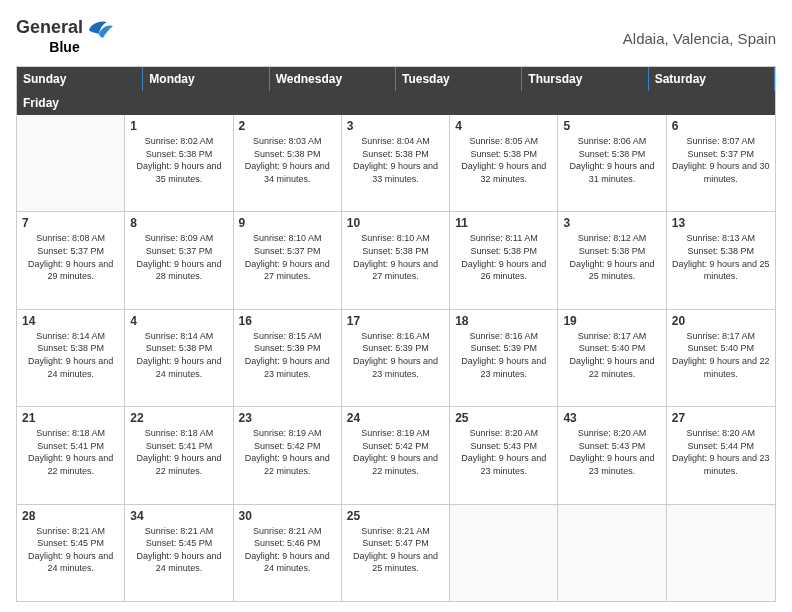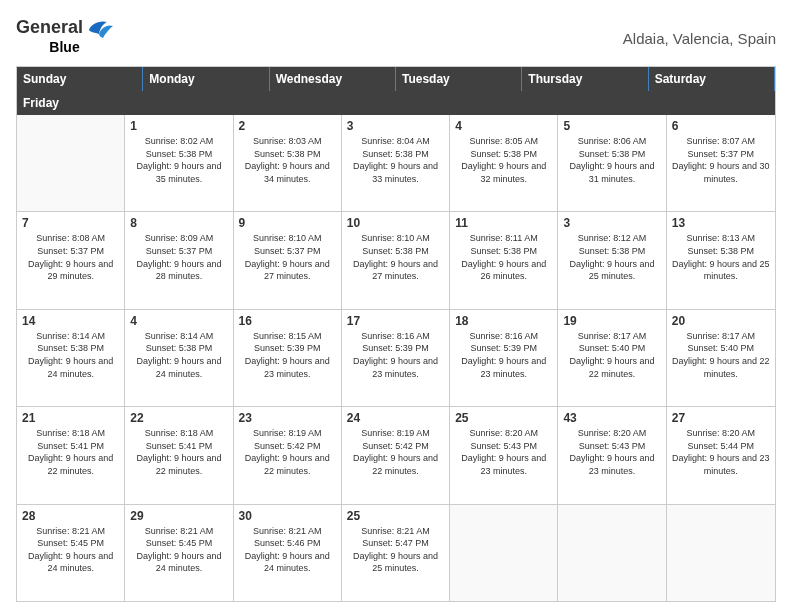--- a/index.html
+++ b/index.html
@@ -272,21 +272,21 @@
             <span class="day-num">27</span>
             <div class="cell-text">Sunrise: 8:20 AM<br>Sunset: 5:44 PM<br>Daylight: 9 hours and 23 minutes.</div>
           </div>
         </div>
         <div class="cal-row">
           <div class="cal-cell">
             <span class="day-num">28</span>
             <div class="cell-text">Sunrise: 8:21 AM<br>Sunset: 5:45 PM<br>Daylight: 9 hours and 24 minutes.</div>
           </div>
           <div class="cal-cell">
-            <span class="day-num">29</span>
+            <span class="day-num">34</span>
             <div class="cell-text">Sunrise: 8:21 AM<br>Sunset: 5:45 PM<br>Daylight: 9 hours and 24 minutes.</div>
           </div>
           <div class="cal-cell">
             <span class="day-num">30</span>
             <div class="cell-text">Sunrise: 8:21 AM<br>Sunset: 5:46 PM<br>Daylight: 9 hours and 24 minutes.</div>
           </div>
           <div class="cal-cell">
             <span class="day-num">25</span>
             <div class="cell-text">Sunrise: 8:21 AM<br>Sunset: 5:47 PM<br>Daylight: 9 hours and 25 minutes.</div>
           </div>

